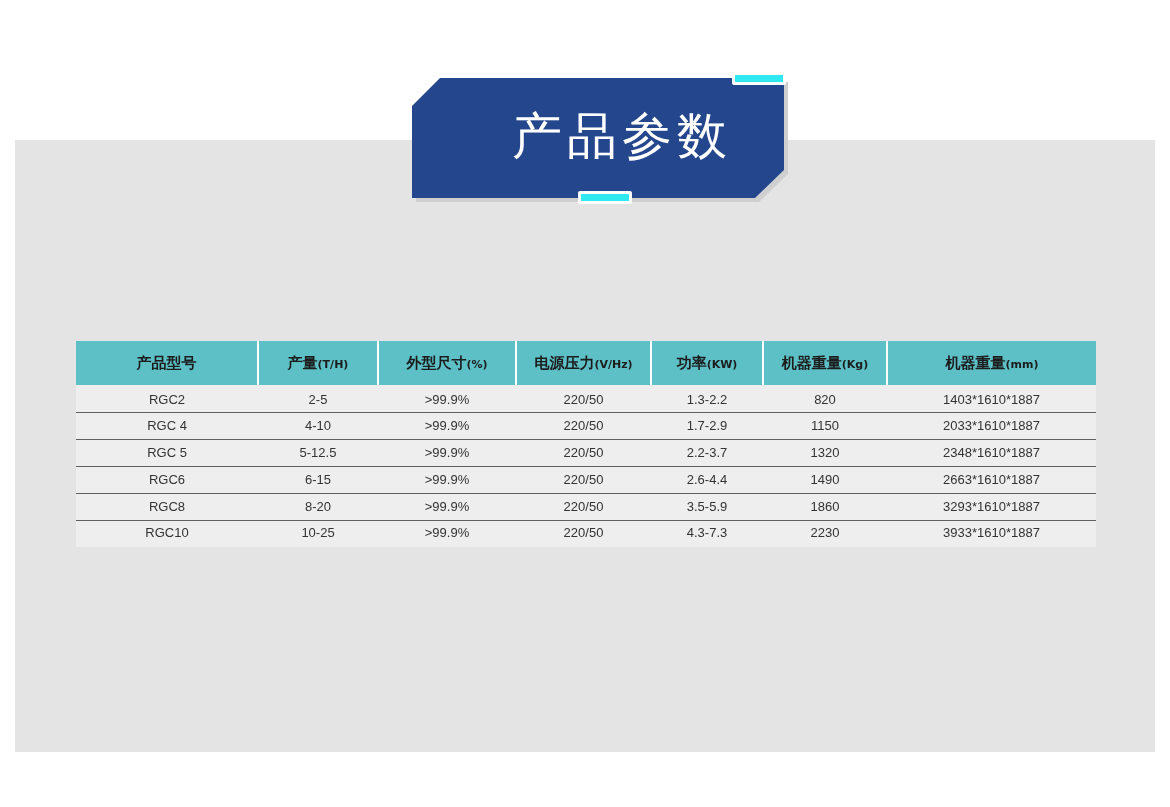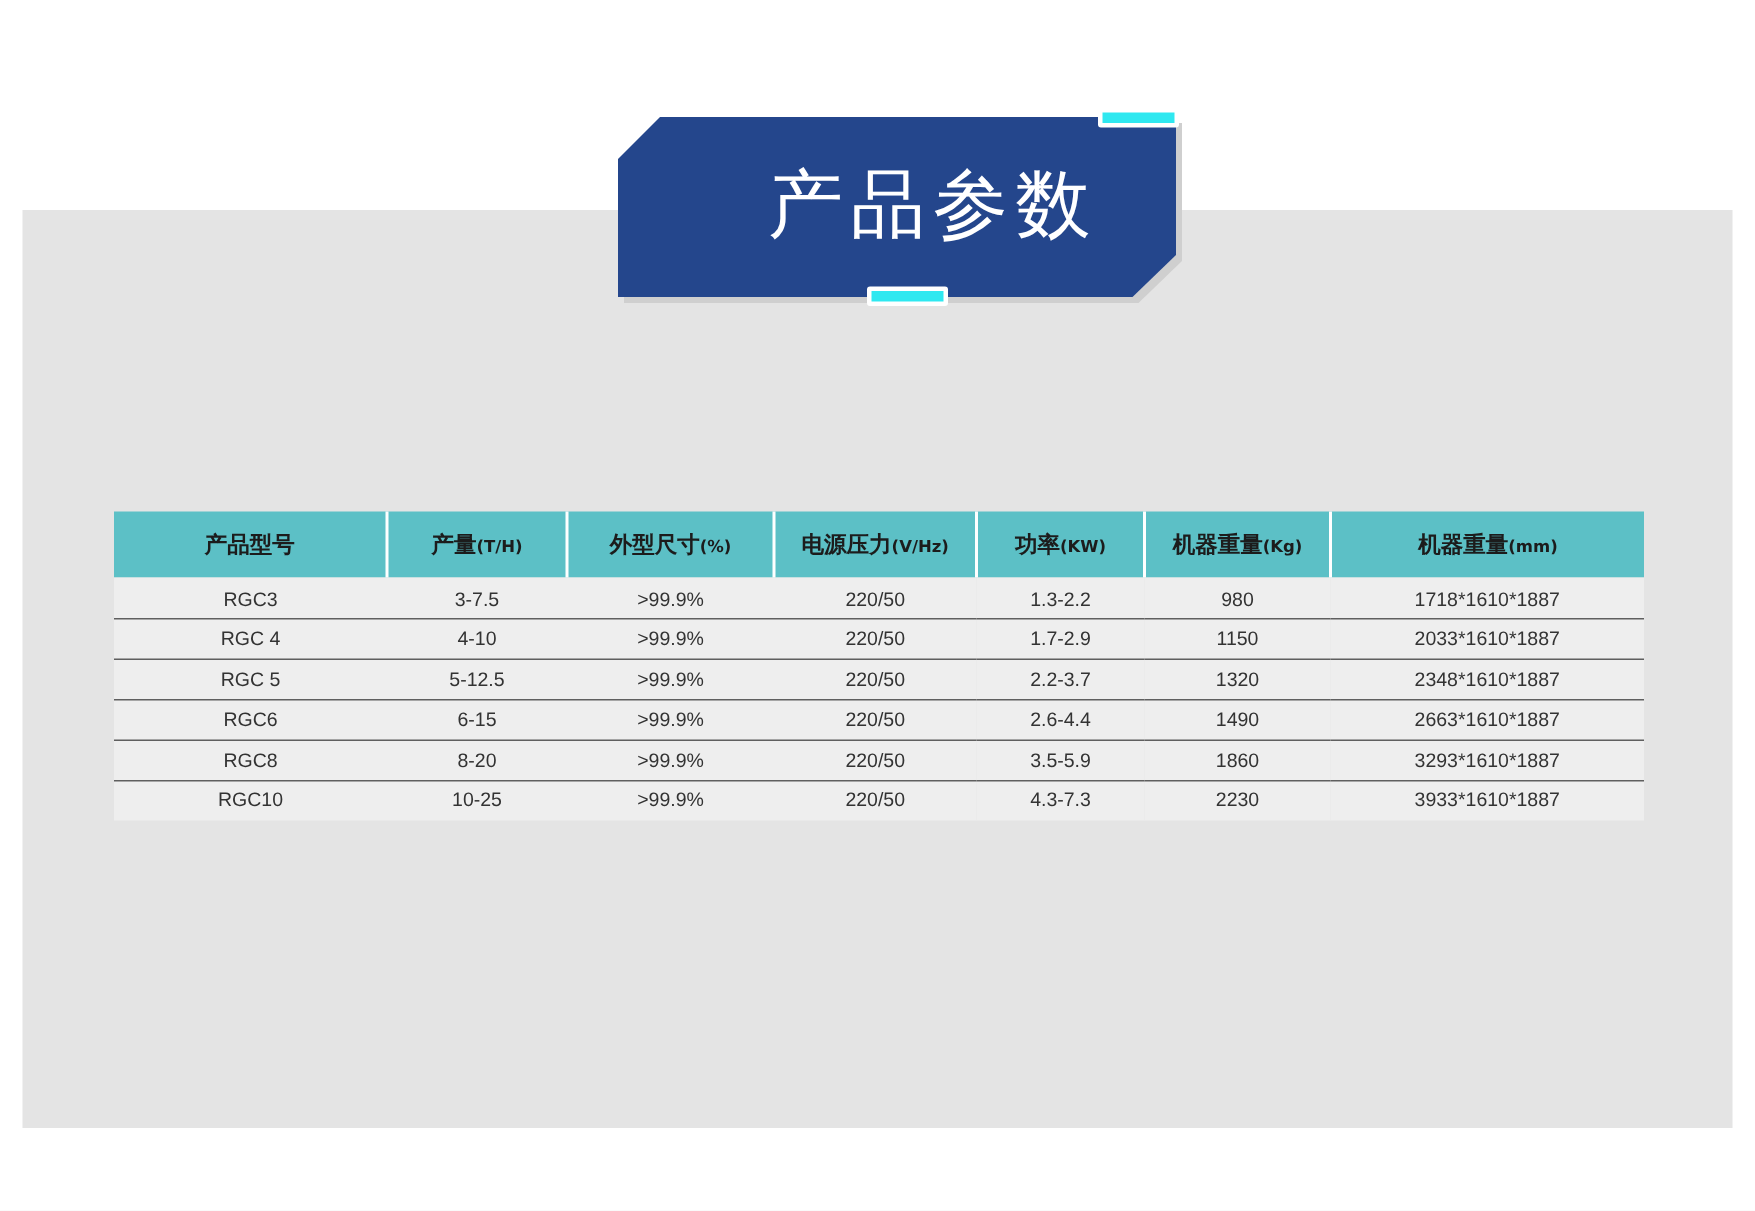--- a/index.html
+++ b/index.html
@@ -170,27 +170,27 @@
           <th><span>产量</span><span class="unit">(T/H)</span></th>
           <th><span>外型尺寸</span><span class="unit">(%)</span></th>
           <th><span>电源压力</span><span class="unit">(V/Hz)</span></th>
           <th><span>功率</span><span class="unit">(KW)</span></th>
           <th><span>机器重量</span><span class="unit">(Kg)</span></th>
           <th><span>机器重量</span><span class="unit">(mm)</span></th>
         </tr>
       </thead>
       <tbody id="spec-body">
           <tr>
-            <td>RGC3</td>
-            <td>3-7.5</td>
+            <td>RGC2</td>
+            <td>2-5</td>
             <td>&gt;99.9%</td>
             <td>220/50</td>
             <td>1.3-2.2</td>
-            <td>980</td>
-            <td>1718*1610*1887</td>
+            <td>820</td>
+            <td>1403*1610*1887</td>
           </tr>
           <tr>
             <td>RGC 4</td>
             <td>4-10</td>
             <td>&gt;99.9%</td>
             <td>220/50</td>
             <td>1.7-2.9</td>
             <td>1150</td>
             <td>2033*1610*1887</td>
           </tr>

